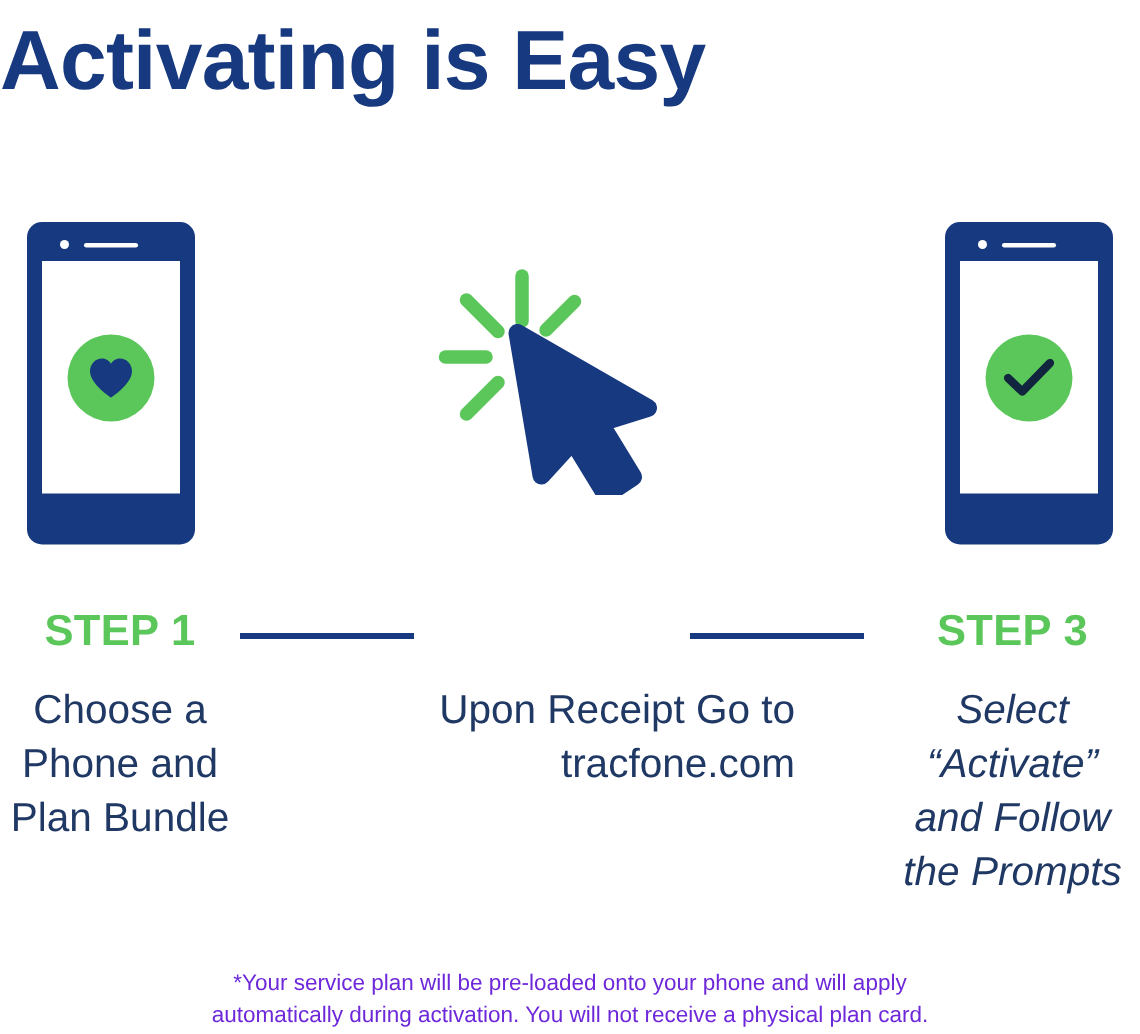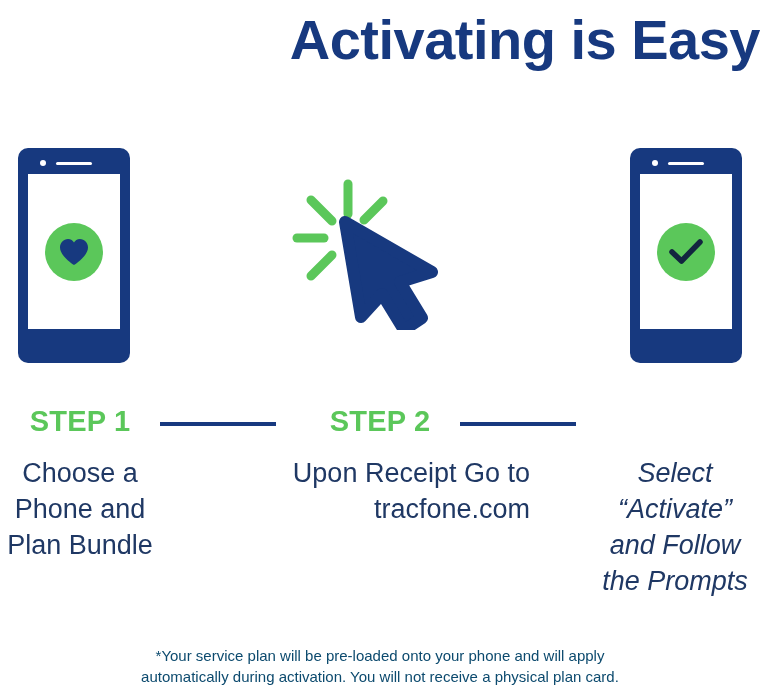--- a/index.html
+++ b/index.html
@@ -15,21 +15,21 @@
     font-family: "Liberation Sans", sans-serif;
     -webkit-font-smoothing: antialiased;
   }
 
   
   .title {
     position: absolute;
     top: 6px;
     left: 0;
     width: 760px;
-    text-align: right;
+    text-align: left;
     font-family: "Liberation Sans", sans-serif;
     font-weight: bold;
     font-size: 56px;
     line-height: 68px;
     letter-spacing: -0.5px;
     color: #17397F;
     white-space: nowrap;
   }
 
   
@@ -157,21 +157,21 @@
   
   .footnote {
     position: absolute;
     top: 645px;
     left: 50px;
     width: 660px;
     text-align: center;
     font-family: "Liberation Sans", sans-serif;
     font-size: 15px;
     line-height: 21px;
-    color: #0c4a6e;
+    color: #6d28d9;
     white-space: pre-line;
   }
 </style>
 </head>
 <body>
 
 <div class="title">Activating is Easy</div>
 
 <div class="icon-row">
 
@@ -211,22 +211,22 @@
           <path d="M3 13 L12.5 22 L31 3" fill="none" stroke="#12253F" stroke-width="5.5" stroke-linecap="round" stroke-linejoin="round"></path>
         </svg>
       </div>
     </div>
   </div>
 </div>
 
 <div class="steps-row">
   <div class="step-label s1">STEP 1</div>
   <div class="connector c1"></div>
-  <div class="step-label s2">STEP 2</div>
   <div class="connector c2"></div>
+  <div class="step-label s3">STEP 3</div>
 </div>
 
 <div class="desc d1">Choose a
 Phone and
 Plan Bundle</div>
 <div class="desc d2">Upon Receipt Go to
 tracfone.com</div>
 <div class="desc d3">Select
 “Activate”
 and Follow

